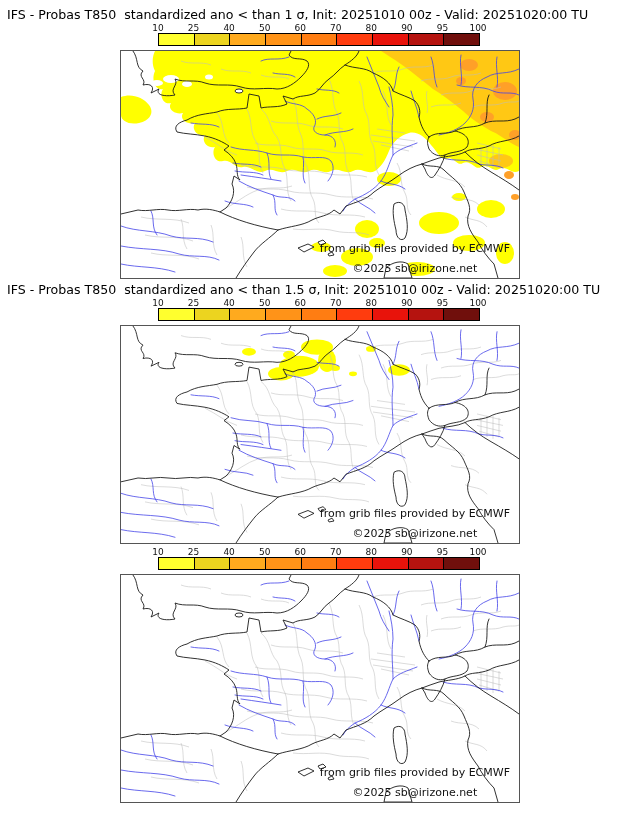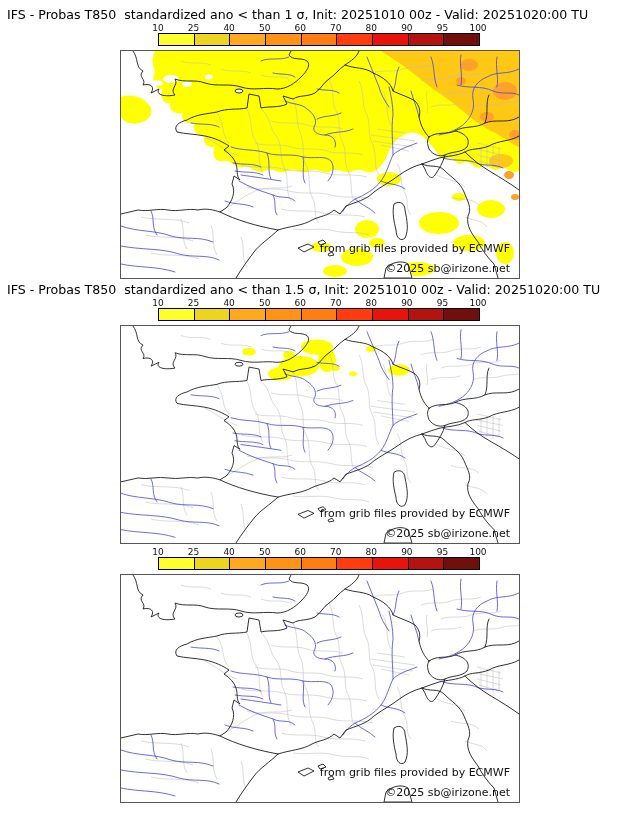--- a/index.html
+++ b/index.html
@@ -10,21 +10,21 @@
   .cbar{position:relative;width:320px;margin-left:158px;}
   .cbar-ticks{position:relative;height:10px;width:320px;}
   .cbar-ticks .tick{position:absolute;top:0;transform:translateX(-50%);font-size:9px;line-height:10px;color:#111;}
   .cbar-bar{display:flex;width:320px;height:11px;border:1px solid #000;box-sizing:content-box;}
   .cbar-bar .seg{flex:1;border-right:1px solid #000;}
   .cbar-bar .seg:last-child{border-right:none;}
   .map{position:relative;width:398px;margin-left:120px;margin-top:4px;border:1px solid #555;background:#fff;}
   .map.h1{height:227px;}
   .map.h2{height:217px;}
   .map svg.mapsvg{display:block;width:100%;height:100%;}
-  .credits{position:absolute;right:9px;bottom:3px;text-align:right;}
+  .credits{position:absolute;right:9px;bottom:3px;text-align:center;}
   .credit-1{font-size:11px;line-height:13px;color:#111;margin-bottom:7px;}
   .credit-2{font-size:11px;line-height:13px;color:#111;}
   .coast{stroke:var(--c-coast);stroke-width:0.9;fill:none;stroke-linejoin:round;stroke-linecap:round;}
   .coast-fill{stroke:var(--c-coast);stroke-width:0.9;fill:#ffffff;stroke-linejoin:round;}
   .river{stroke:var(--c-river);stroke-width:0.8;fill:none;stroke-linejoin:round;stroke-linecap:round;}
   .dept{stroke:var(--c-dept);stroke-width:0.55;fill:none;stroke-linejoin:round;}
   .ov-low{fill:var(--c-low);}
   .ov-mid{fill:var(--c-mid);}
   .ov-high{fill:var(--c-high);}
   .hole{fill:#ffffff;}

